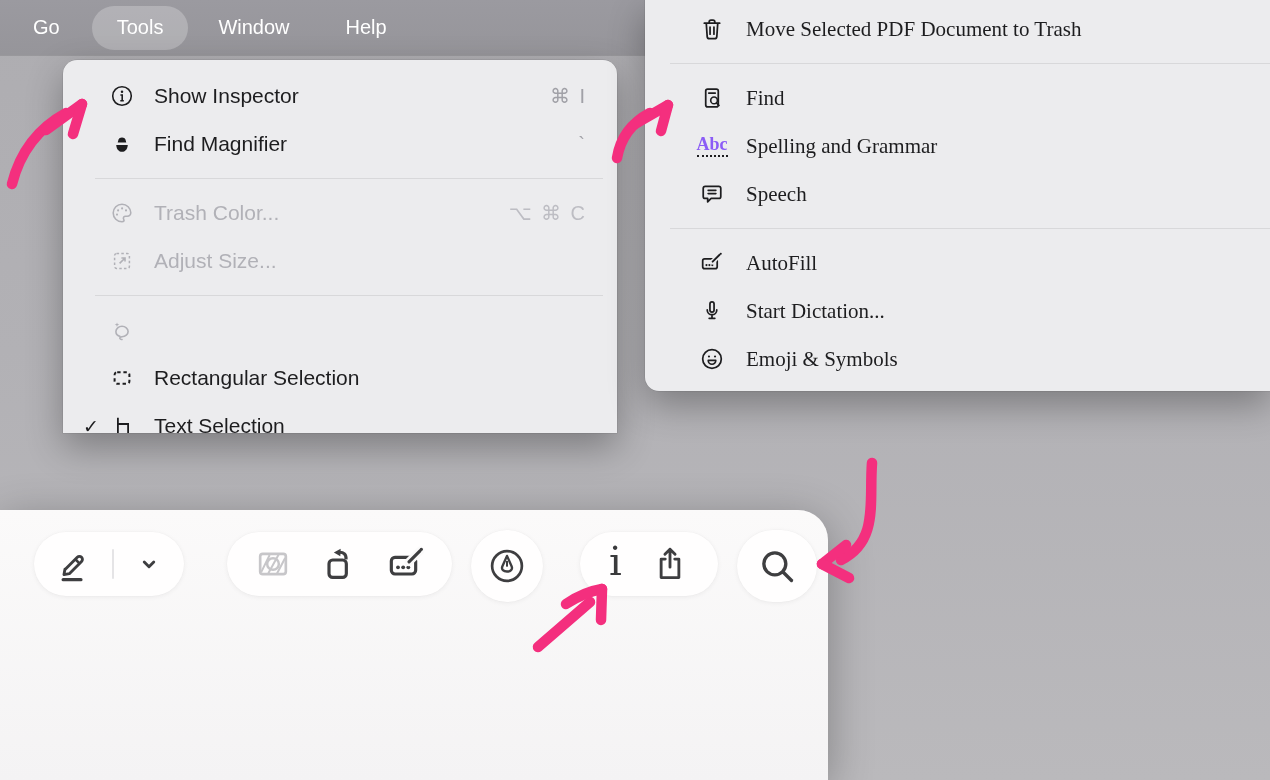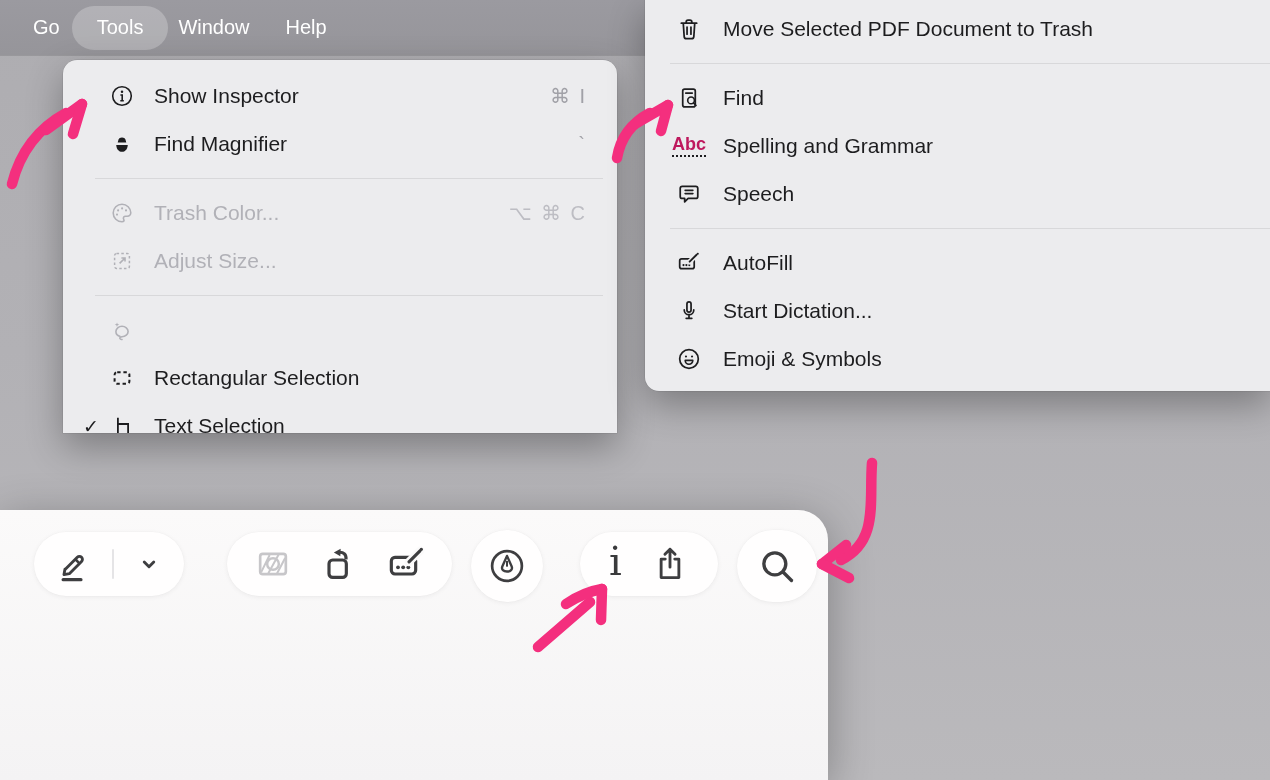--- a/index.html
+++ b/index.html
@@ -11,21 +11,21 @@
     -webkit-font-smoothing:antialiased;
   }
   svg { display:block; }
 
   
   .menubar {
     position:absolute; top:0; left:0; right:0; height:55px;
     background:linear-gradient(#9b9aa0,#96959a);
     box-shadow:0 1px 0 rgba(0,0,0,.12);
     display:flex; align-items:center; padding-left:33px;
-    color:#fff; font-size:20px; font-weight:500;
+    color:#fff; font-size:20px; font-weight:500;gap:20px;
   }
   .mb-item { height:44px; display:flex; align-items:center; border-radius:22px; white-space:nowrap; }
   .mb-go { padding:0 0; }
   .mb-tools { margin-left:12px; padding:0 25px; background:rgba(255,255,255,.24); }
   .mb-window { margin-left:10px; padding:0 0; }
   .mb-help { margin-left:36px; }
 
   
   .panel { position:absolute; background:#ececee; }
   .tools-panel {
@@ -43,27 +43,27 @@
     padding:0 30px 0 20px; font-size:21px; color:#1d1d1f;
   }
   .mrow .mcheck { width:24px; font-size:19px; font-weight:600; color:#1d1d1f; }
   .mrow .micon { width:30px; display:flex; justify-content:center; }
   .mrow .mlabel { margin-left:17px; flex:1; white-space:nowrap; }
   .mrow .mshort { color:#a1a1a7; font-size:20px; letter-spacing:2px; white-space:nowrap; }
   .mrow.disabled, .mrow.disabled .mcheck { color:#b1b1b7; }
   .mrow.disabled .mshort { color:#bdbdc3; }
   .mdivider { height:1px; background:#d8d8da; margin:10px 14px 10px 32px; }
 
-  .crow { height:48px; display:flex; align-items:center; padding-left:22px; font-size:21px; color:#1d1d1f; }
+  .crow { height:48px; display:flex; align-items:center; padding-left:45px; font-size:21px; color:#1d1d1f;font-family:Liberation Serif, serif; }
   .crow .cicon { width:44px; display:flex; justify-content:center; align-items:center; }
   .crow .clabel { margin-left:12px; white-space:nowrap; }
   .cdivider { height:1px; background:#d8d8da; margin:10px 0 10px 25px; }
 
   .abc-glyph {
-    font-size:18px; font-weight:700; color:#be185d; line-height:1;
+    font-size:18px; font-weight:700; color:#8b5cf6; line-height:1;
     border-bottom:2px dotted #1d1d1f; padding-bottom:2px; letter-spacing:0;
   }
 
   
   .window-card {
     position:absolute; left:0; top:510px; width:828px; height:270px;
     background:linear-gradient(#fbfafa,#f4f3f4);
     border-radius:0 30px 0 0;
     box-shadow:0 10px 45px rgba(0,0,0,.30);
   }

